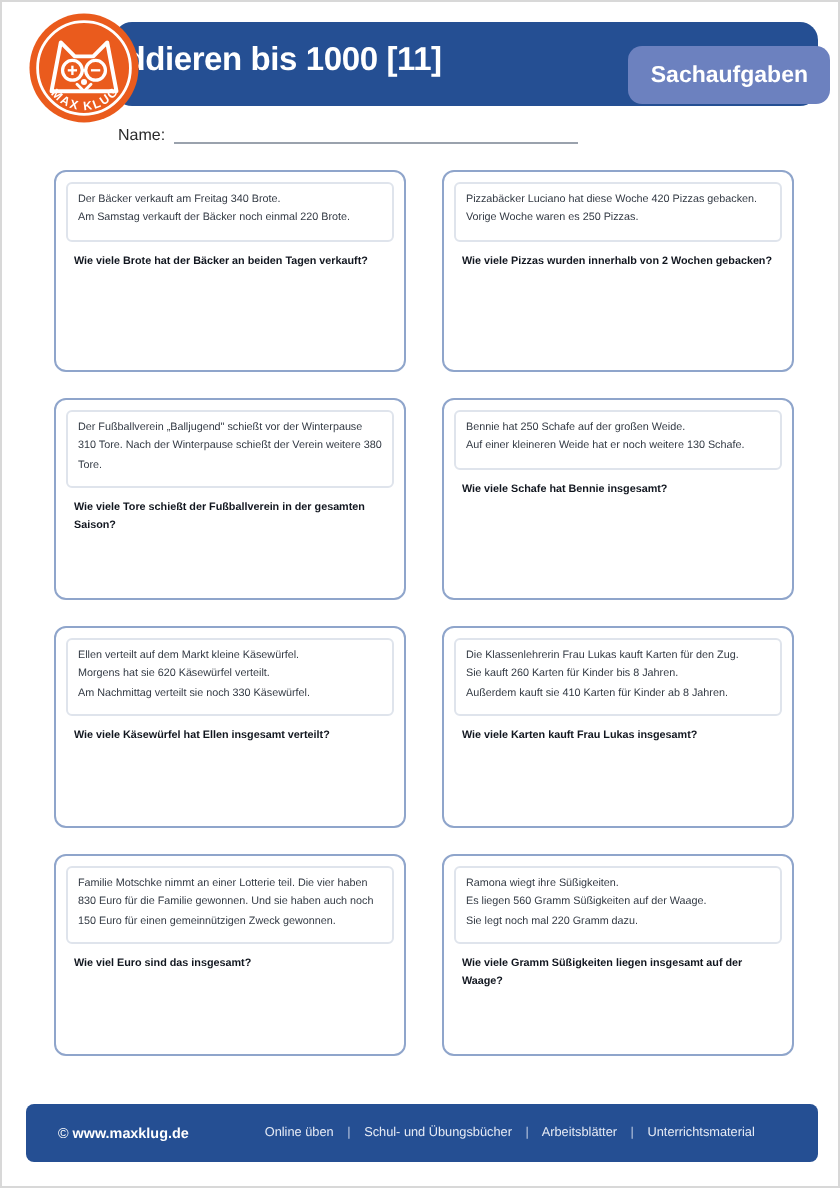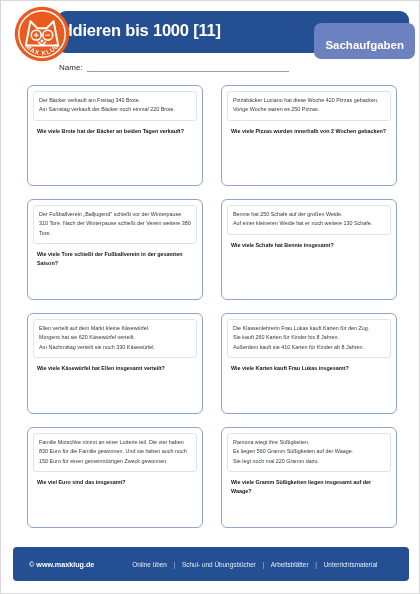--- a/index.html
+++ b/index.html
@@ -51,21 +51,21 @@
     white-space: nowrap;
   }
   .header-badge {
     position: absolute;
     right: -6px;
     top: 12px;
     background: #6c81bf;
     color: #ffffff;
     font-size: 11.5px;
     font-weight: bold;
-    padding: 16px 11px 8px 11px;
+    padding: 9px 11px 8px 11px;
     border-radius: 7px;
     white-space: nowrap;
   }
   .logo {
     position: absolute;
     left: 0px;
     top: -6px;
     width: 58px;
     height: 58px;
   }
@@ -129,21 +129,21 @@
     font-weight: bold;
     color: #11161f;
   }
 
   
   .footer {
     position: absolute;
     left: 12px;
     bottom: 12px;
     width: 396px;
-    height: 34px;
+    height: 29px;
     background: #254f93;
     border-radius: 4px;
     display: flex;
     align-items: center;
   }
   .footer-site {
     color: #ffffff;
     font-size: 7.2px;
     font-weight: bold;
     margin-left: 16px;

